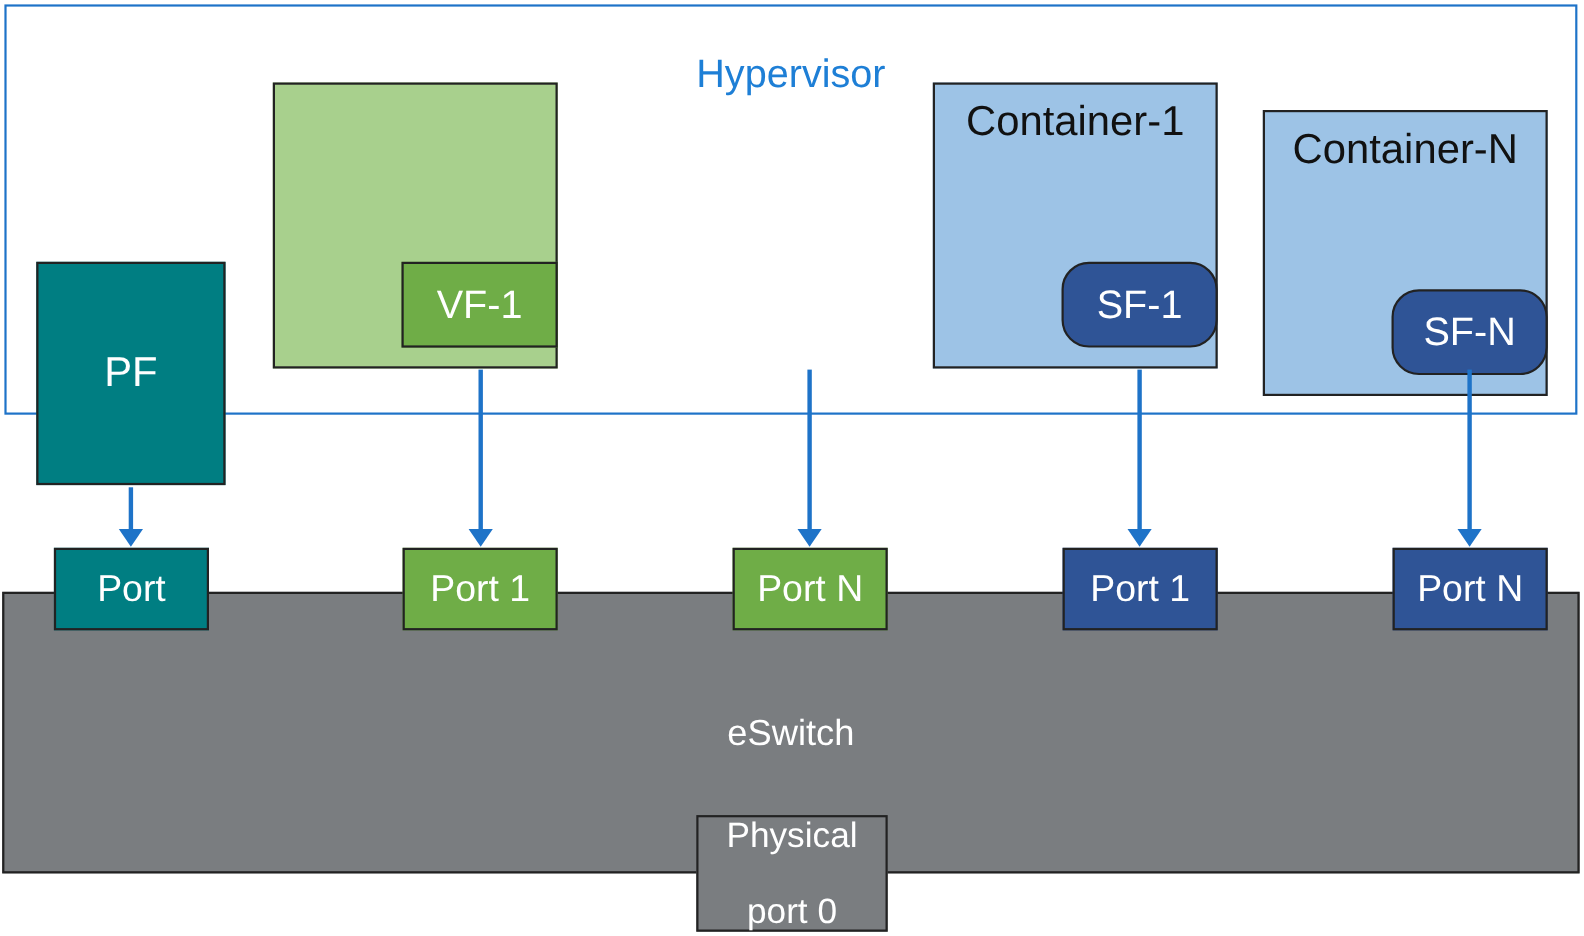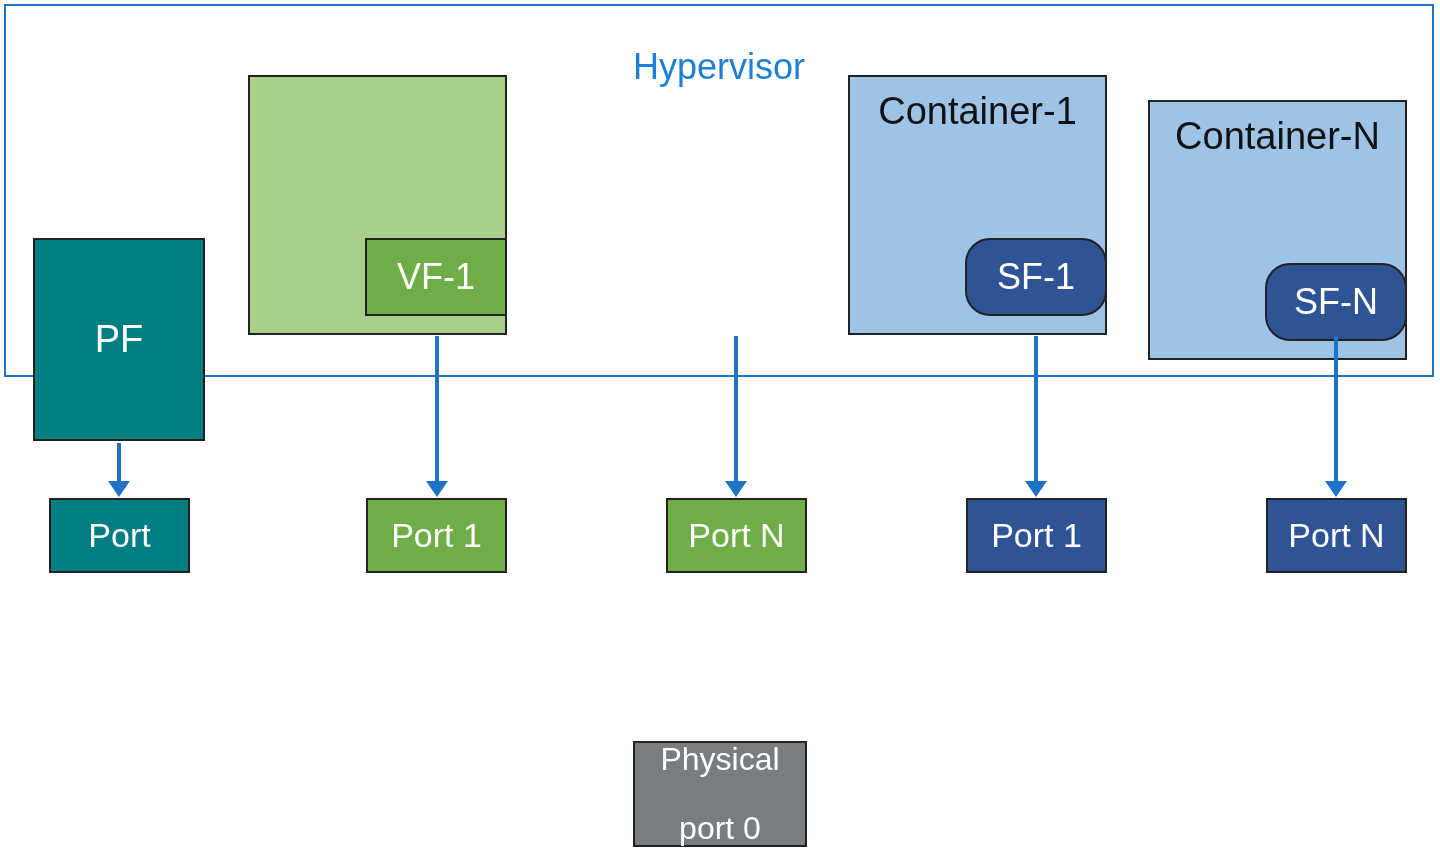--- a/index.html
+++ b/index.html
@@ -96,20 +96,23 @@
   <div class="pf">
     <span>PF</span>
   </div>
 
   <div class="arrow from-pf a-pf"></div>
   <div class="arrow from-guest a-vf1"></div>
   <div class="arrow from-guest a-vfn"></div>
   <div class="arrow from-guest a-sf1"></div>
   <div class="arrow from-guest a-sfn"></div>
 
+  <div class="eswitch">
+    <span class="eswitch-label">eSwitch</span>
+  </div>
 
   <div class="port teal">
     <span>Port</span>
   </div>
   <div class="port green1">
     <span>Port 1</span>
   </div>
   <div class="port greenN">
     <span>Port N</span>
   </div>

